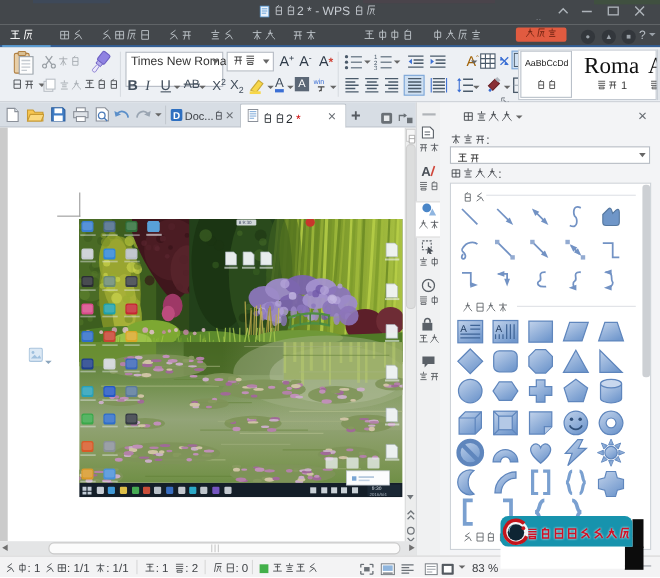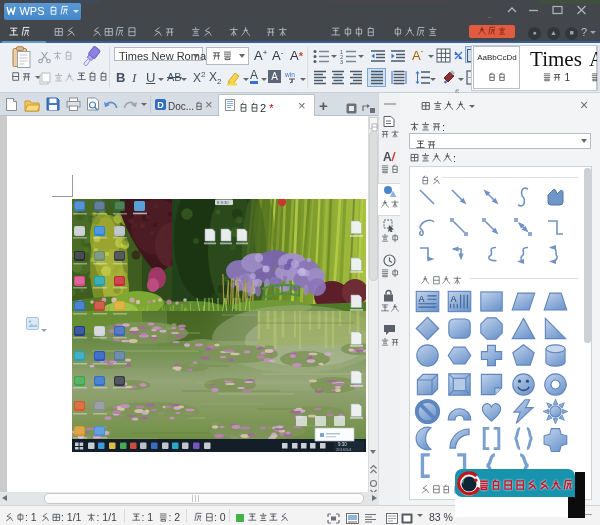--- a/index.html
+++ b/index.html
@@ -85,27 +85,32 @@
       <path id="cg10" d="M8 1.5 C8 7 4.5 11.5 2 13.5 M8 4 C9 8.5 12 12 14 13.5 M5 6h6" fill="none" stroke="currentColor"></path>
       <path id="cg11" d="M8 1 L5.5 3.5 M4.5 3.5h7v10h-7z M4.5 8.5h7" fill="none" stroke="currentColor"></path>
     </defs>
   </svg>
 <div id="app">
 
   <div id="titlebar" class="a"></div>
     <div class="a" style="left:540px;top:0;width:60px;height:4px;background:#3d5a35;opacity:0.5"></div>
     <div class="a" style="left:30px;top:0;width:70px;height:3px;background:#3a4a66;opacity:0.55"></div>
     <div class="a" style="left:330px;top:0;width:120px;height:3px;background:#54424a;opacity:0.4"></div>
-  <div id="wpsbtn" class="a"><svg width="10" height="9" viewBox="0 0 10 9" style="margin-right:3px">
-        <path d="M1 1 L2.8 8 L5 3 L7.2 8 L9 1" stroke="#fff" stroke-width="1.4" fill="none"></path>
-      </svg>WPS <svg class="g" viewBox="0 0 16 16">
+  <div id="doctitle" class="a"><svg width="9" height="11" viewBox="0 0 9 11" style="vertical-align:-2px;margin-right:3px">
+        <rect x="0.5" y="0.5" width="8" height="10" fill="#eaf2fb" stroke="#5b9bd5"></rect>
+        <path d="M2 3h5M2 5h5M2 7h4" stroke="#5b9bd5" stroke-width="0.8"></path>
+      </svg><svg class="g" viewBox="0 0 16 16">
         <use href="#cg11"></use>
       </svg><svg class="g" viewBox="0 0 16 16">
+        <use href="#cg11"></use>
+      </svg>2 * - WPS <svg class="g" viewBox="0 0 16 16">
+        <use href="#cg11"></use>
+      </svg><svg class="g" viewBox="0 0 16 16">
         <use href="#cg7"></use>
-      </svg> <span class="dar" style="border-top-color:#cfe3f5"></span></div>
+      </svg></div>
   <div class="winbtn a" style="left:487px;top:8px;color:#7e848a;font-size:9px">..</div>
   <div class="winbtn a" style="left:506px"><svg width="12" height="12" viewBox="0 0 12 12">
         <path d="M2 8 L6 4 L10 8" stroke="#aeb4ba" stroke-width="1.3" fill="none"></path>
       </svg></div>
   <div class="winbtn a" style="left:527px"><svg width="13" height="12" viewBox="0 0 13 12">
         <path d="M2 6.5 H11" stroke="#aeb4ba" stroke-width="1.3"></path>
       </svg></div>
   <div class="winbtn a" style="left:551px"><svg width="13" height="12" viewBox="0 0 13 12">
         <rect x="2" y="2.5" width="9" height="7" fill="none" stroke="#aeb4ba" stroke-width="1.2"></rect>
       </svg></div>
@@ -225,21 +230,21 @@
         </g>
       </svg></div>
   <div class="rtxt a" style="left:76px;top:71px"><svg class="g" viewBox="0 0 16 16">
         <use href="#cg8"></use>
       </svg><svg class="g" viewBox="0 0 16 16">
         <use href="#cg11"></use>
       </svg><svg class="g" viewBox="0 0 16 16">
         <use href="#cg11"></use>
       </svg></div>
   <div class="vsep a" style="left:109px;top:47px;height:41px"></div>
-  <div class="combo a" style="left:114px;top:47px;width:89px;height:14px;line-height:16px;padding-left:4px">Times New Roma<span class="cdar"></span></div>
+  <div class="combo a" style="left:114px;top:47px;width:89px;height:32px;line-height:16px;padding-left:4px">Times New Roma<span class="cdar"></span></div>
   <div class="combo a" style="left:206px;top:47px;width:43px;height:18px;line-height:16px;padding-left:4px"><svg class="g" viewBox="0 0 16 16">
         <use href="#cg4"></use>
       </svg><svg class="g" viewBox="0 0 16 16">
         <use href="#cg3"></use>
       </svg><span class="cdar"></span></div>
   <div class="ric a" style="left:254px;top:48px;font-size:13px;color:#2e3a48">A<sup style="font-size:8px">+</sup></div>
   <div class="ric a" style="left:272px;top:48px;font-size:13px;color:#2e3a48">A<sup style="font-size:8px">-</sup></div>
   <div class="ric a" style="left:290px;top:48px;font-size:13px;color:#2e3a48">A<span style="color:#d04438;font-size:11px;font-weight:bold">*</span></div>
 
   <div class="ric a" style="left:116px;top:70px;font-weight:bold;font-size:13px">B</div>
@@ -280,21 +285,21 @@
       </svg></div>
     <span class="dar a" style="left:358px;top:55px"></span>
     <div class="a" style="left:370px;top:49px"><svg width="16" height="15" viewBox="0 0 16 15">
         <path d="M1 2h14M6 5.5h9M6 8.5h9M1 12h14" stroke="#4a5a6a" stroke-width="1.3"></path>
         <path d="M4.5 4.5v5L1.5 7z" fill="#3b6fd4"></path>
       </svg></div>
     <div class="a" style="left:390px;top:49px"><svg width="16" height="15" viewBox="0 0 16 15">
         <path d="M1 2h14M6 5.5h9M6 8.5h9M1 12h14" stroke="#4a5a6a" stroke-width="1.3"></path>
         <path d="M1.5 4.5v5L4.5 7z" fill="#3b6fd4"></path>
       </svg></div>
-    <div class="a" style="left:412px;top:48px;font-size:13px;color:#a16207">A<span style="font-size:8px;vertical-align:4px">ˆ</span></div>
+    <div class="a" style="left:424px;top:48px;font-size:13px;color:#a16207">A<span style="font-size:8px;vertical-align:4px">ˆ</span></div>
     <span class="dar a" style="left:428px;top:55px"></span>
     <div class="a" style="left:436px;top:48px"><svg width="15" height="15" viewBox="0 0 15 15">
         <rect x="1" y="1" width="13" height="13" fill="#fff" stroke="#4a5a6a"></rect>
         <path d="M1 5.3h13M1 9.6h13M5.3 1v13M9.6 1v13" stroke="#4a5a6a" stroke-width="1"></path>
       </svg></div>
     <div class="a" style="left:453px;top:49px"><svg width="12" height="14" viewBox="0 0 12 14">
         <path d="M2 3 L9 10 M9 3 L2 10" stroke="#3b6fd4" stroke-width="1.2"></path>
         <path d="M9 10 l-3.5 0 1 -3.5z" fill="#3b6fd4"></path>
         <path d="M2 3 l3.5 0 -1 3.5z" fill="#3b6fd4" transform="rotate(180 3.5 4.5)"></path>
       </svg></div>
@@ -343,21 +348,21 @@
       </svg></div>
 
   <div id="stylebox" class="a"></div>
   <div class="scell a" style="left:473px;width:47px;background:#fff;border:1px solid #b9c0c9;top:46px;height:43px"></div>
   <div class="a" style="left:474px;top:53px;width:46px;text-align:center;font-size:8px;color:#222;white-space:nowrap;overflow:hidden">AaBbCcDd</div>
   <div class="a" style="left:474px;top:72px;width:46px;text-align:center;font-size:10px;color:#333"><svg class="g" viewBox="0 0 16 16">
         <use href="#cg11"></use>
       </svg><svg class="g" viewBox="0 0 16 16">
         <use href="#cg11"></use>
       </svg></div>
-  <div class="a" style="left:524px;top:47px;width:64px;text-align:center;font-size:21px;color:#111;font-family:'Liberation Serif',serif">Times</div>
+  <div class="a" style="left:524px;top:47px;width:64px;text-align:center;font-size:21px;color:#111;font-family:'Liberation Serif',serif">Roma</div>
   <div class="a" style="left:524px;top:72px;width:64px;text-align:center;font-size:10px;color:#333"><svg class="g" viewBox="0 0 16 16">
         <use href="#cg3"></use>
       </svg><svg class="g" viewBox="0 0 16 16">
         <use href="#cg4"></use>
       </svg> 1</div>
   <div class="a" style="left:589px;top:47px;font-size:21px;color:#111;font-family:'Liberation Serif',serif">Aa</div>
   <div class="a" style="left:590px;top:72px;font-size:10px;color:#333"><svg class="g" viewBox="0 0 16 16">
         <use href="#cg3"></use>
       </svg></div>
   <div class="a" style="left:597px;top:45px;width:3px;height:46px;background:#dfe3e8;border-left:1px solid #c3c9d1"></div>

